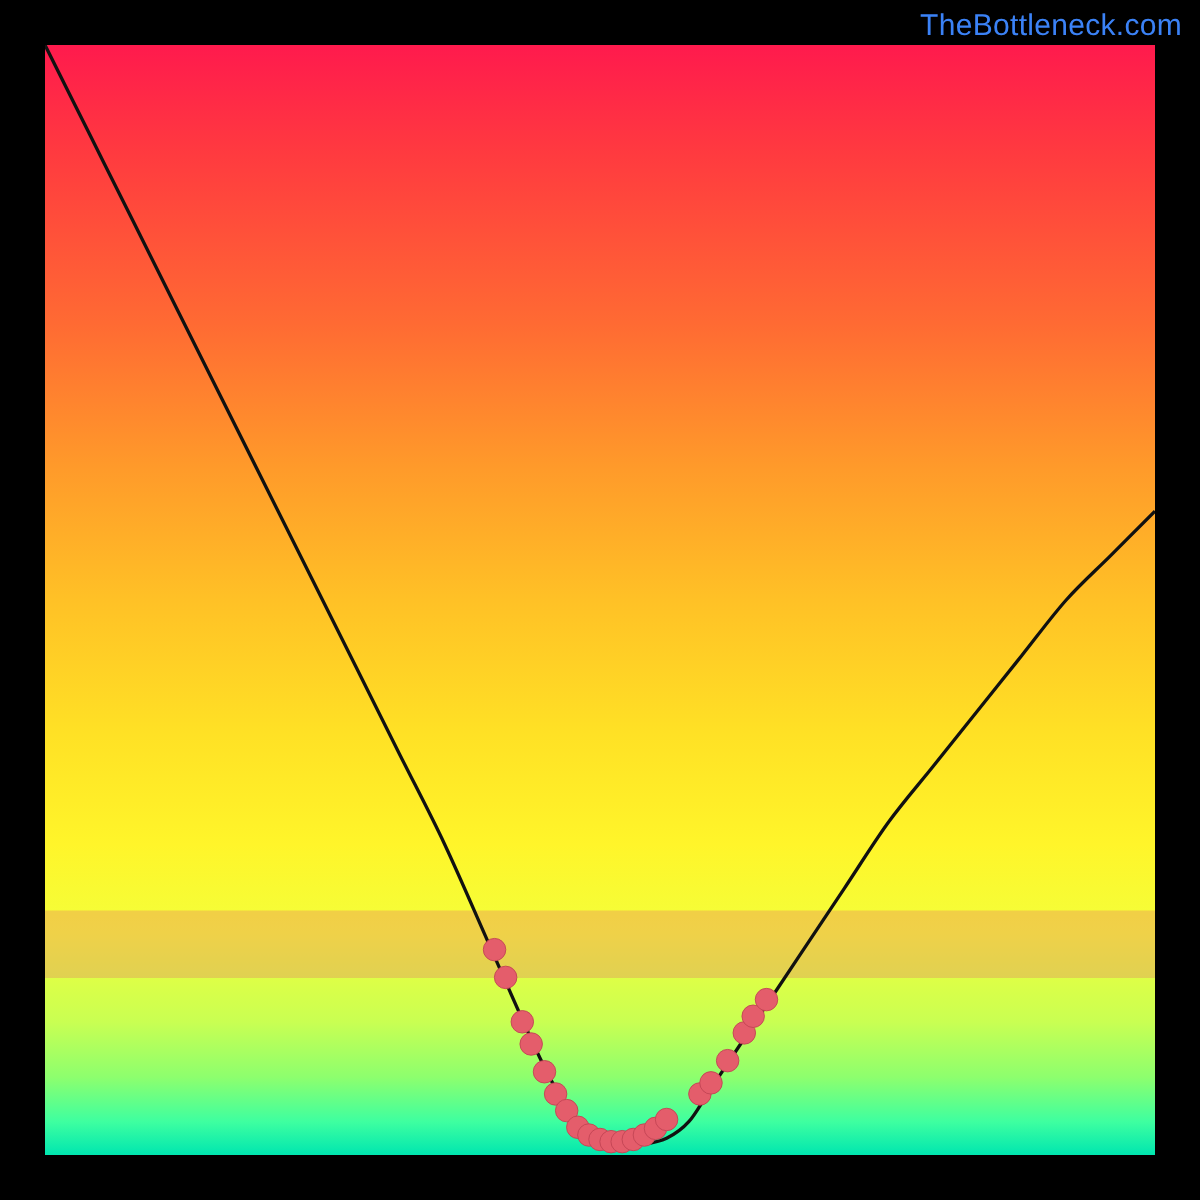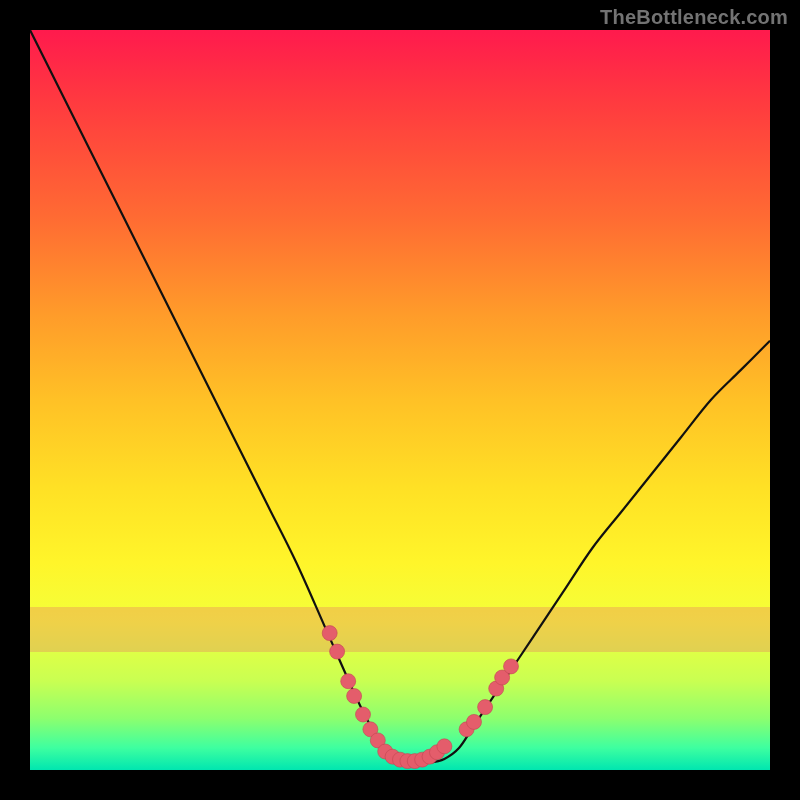--- a/index.html
+++ b/index.html
@@ -40,24 +40,24 @@
       #c9ff52 88%,
       #8dff6e 93%,
       #3effa0 97%,
       #00e6b0 100%
     );
   }
   .watermark {
     position: absolute;
     top: 6px;
     right: 12px;
-    color: #737373;
+    color: #3b82f6;
     font-size: 20px;
     letter-spacing: 0.2px;
-    font-weight: 700;
+    font-weight: 400;
     user-select: none;
   }
   svg.curve {
     position: absolute;
     left: 0; top: 0;
     width: 740px;
     height: 740px;
   }
   .pink-band {
     position: absolute;

